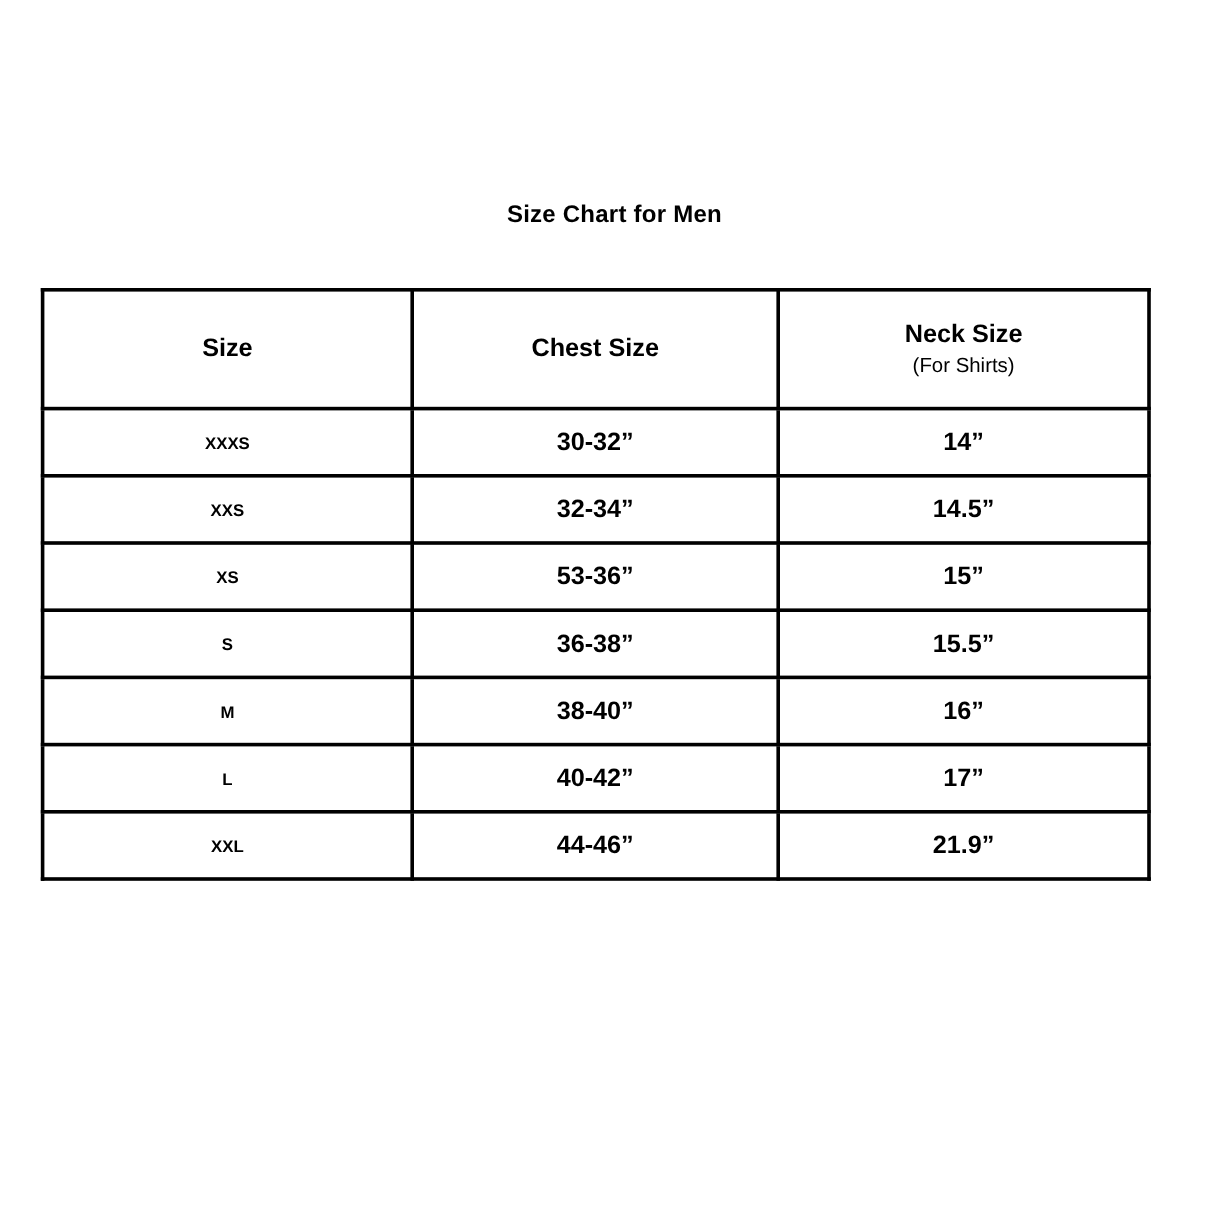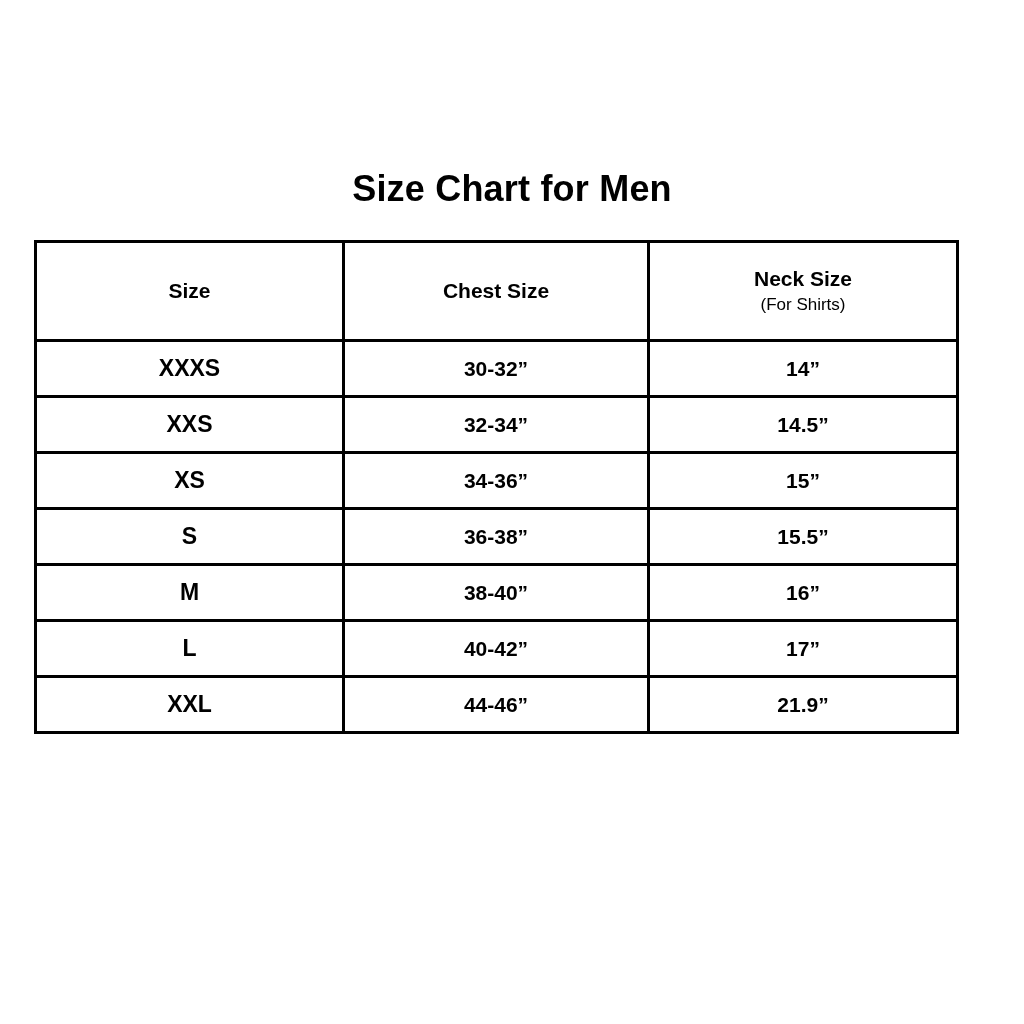--- a/index.html
+++ b/index.html
@@ -19,21 +19,21 @@
     width: 1024px;
     height: 1024px;
     box-sizing: border-box;
   }
   .title {
     position: absolute;
     top: 168px;
     left: 0;
     width: 1024px;
     text-align: center;
-    font-size: 36px;
+    font-size: 20px;
     font-weight: bold;
     letter-spacing: 0.2px;
   }
   .table-wrap {
     position: absolute;
     top: 240px;
     left: 34px;
     width: 922px;
   }
   table.size-chart {
@@ -62,21 +62,21 @@
   thead th .sub {
     display: block;
     font-size: 17px;
     font-weight: normal;
   }
   tbody td {
     height: 53px;
     font-size: 21px;
   }
   tbody td.col-size {
-    font-size: 23px;
+    font-size: 14px;
   }
 </style>
 </head>
 <body>
 
 <div class="page">
 
   <div class="title">Size Chart for Men</div>
 
   <div class="table-wrap">
@@ -106,21 +106,21 @@
           <td>30-32”</td>
           <td>14”</td>
         </tr>
         <tr>
           <td class="col-size">XXS</td>
           <td>32-34”</td>
           <td>14.5”</td>
         </tr>
         <tr>
           <td class="col-size">XS</td>
-          <td>34-36”</td>
+          <td>53-36”</td>
           <td>15”</td>
         </tr>
         <tr>
           <td class="col-size">S</td>
           <td>36-38”</td>
           <td>15.5”</td>
         </tr>
         <tr>
           <td class="col-size">M</td>
           <td>38-40”</td>

